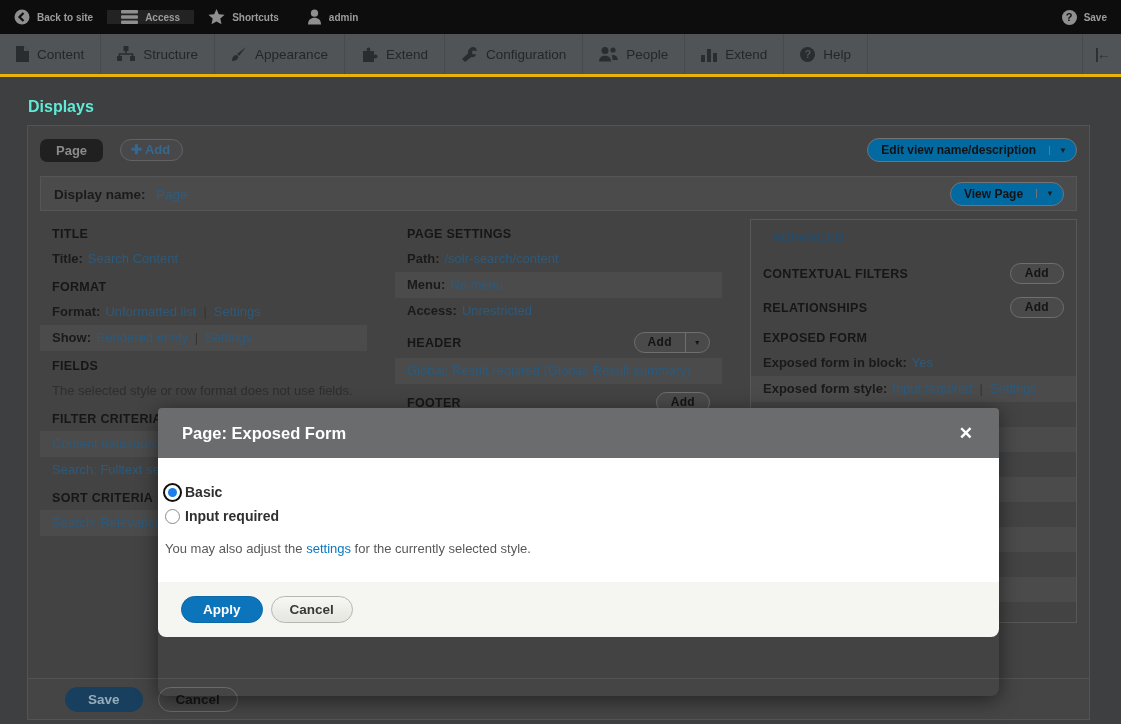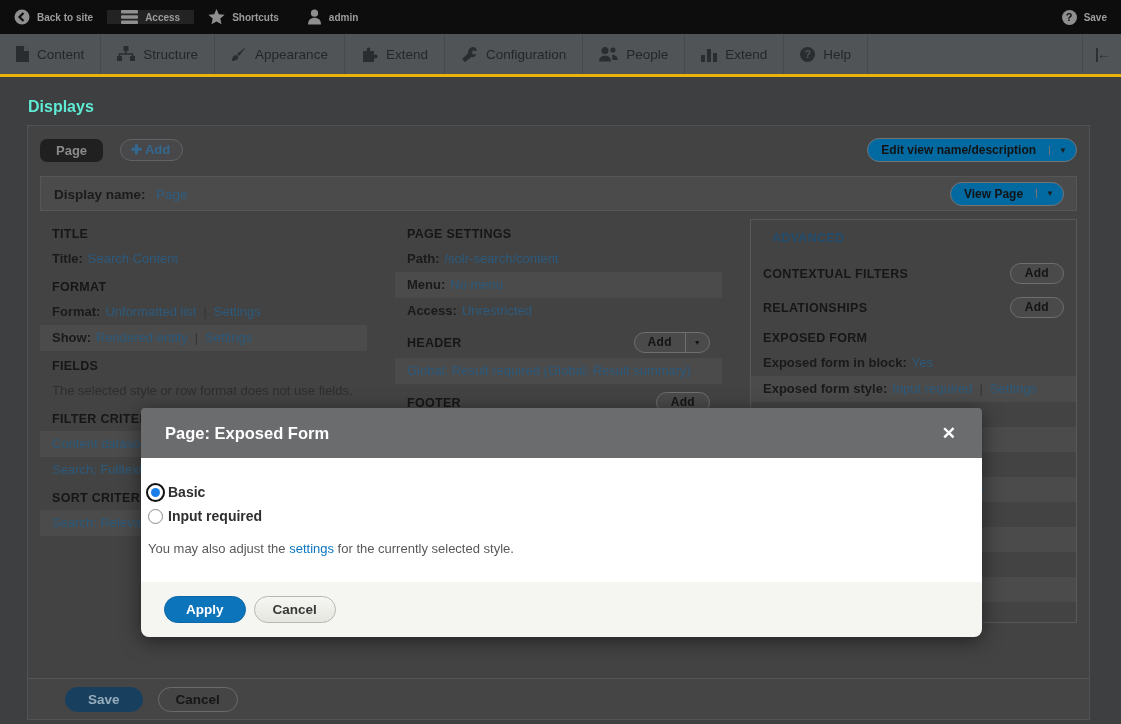--- a/index.html
+++ b/index.html
@@ -66,21 +66,21 @@
   .hrow { height:25px; }
   .hrow.alt { background:#4b4b4c; }
   .frag-row { font-size:13px; color:#2b5a7c; padding:4px 0 0 225px; }
 
   
   .actions { position:absolute; left:0; right:0; bottom:0; height:41px; background:#454546; border-top:1px solid #535354; display:flex; align-items:center; gap:15px; padding-left:37px; }
   .btn-save { background:#18405e; color:#97adbd; border:none; border-radius:14px; padding:5px 23px; font-size:13.5px; font-weight:bold; font-family:inherit; cursor:pointer; }
   .btn-cancel-page { background:transparent; color:#161616; border:1px solid #6a6a6a; border-radius:14px; padding:4px 17px; font-size:13.5px; font-weight:bold; font-family:inherit; cursor:pointer; }
 
   
-  .modal { position:absolute; left:141px; top:408px; width:841px; height:229px; z-index:10; border-radius:4px 4px 8px 8px; box-shadow:0 4px 20px rgba(0,0,0,.5); }
+  .modal { position:absolute; left:158px; top:408px; width:841px; height:288px; z-index:10; border-radius:4px 4px 8px 8px; box-shadow:0 4px 20px rgba(0,0,0,.5); }
   .modal-title { height:50px; background:#6b6c6e; border-radius:4px 4px 0 0; display:flex; align-items:center; justify-content:space-between; padding:0 26px 0 24px; }
   .modal-title .mtitle { color:#fff; font-size:16.5px; font-weight:bold; }
   .modal-title .mclose { color:#fff; font-size:17px; font-weight:bold; cursor:pointer; line-height:1; }
   .modal-body { height:124px; background:#fff; padding:26px 20px 0 7px; }
   .radio-row { display:flex; align-items:center; margin-bottom:8px; cursor:pointer;font-weight:bold; }
   .radio { width:15px; height:15px; border:1px solid #8a8a8a; border-radius:50%; background:#fff; flex:0 0 auto; }
   .radio.checked { width:19px; height:19px; border:2px solid #101010; position:relative; margin:-2px; }
   .radio.checked::after { content:""; position:absolute; left:3px; top:3px; width:9px; height:9px; border-radius:50%; background:#1a7fe8; }
   .radio-label { font-size:14px; color:#2f2f2f; margin-left:5px; }
   .modal-note { margin-top:17px; font-size:13px; color:#595959; }

